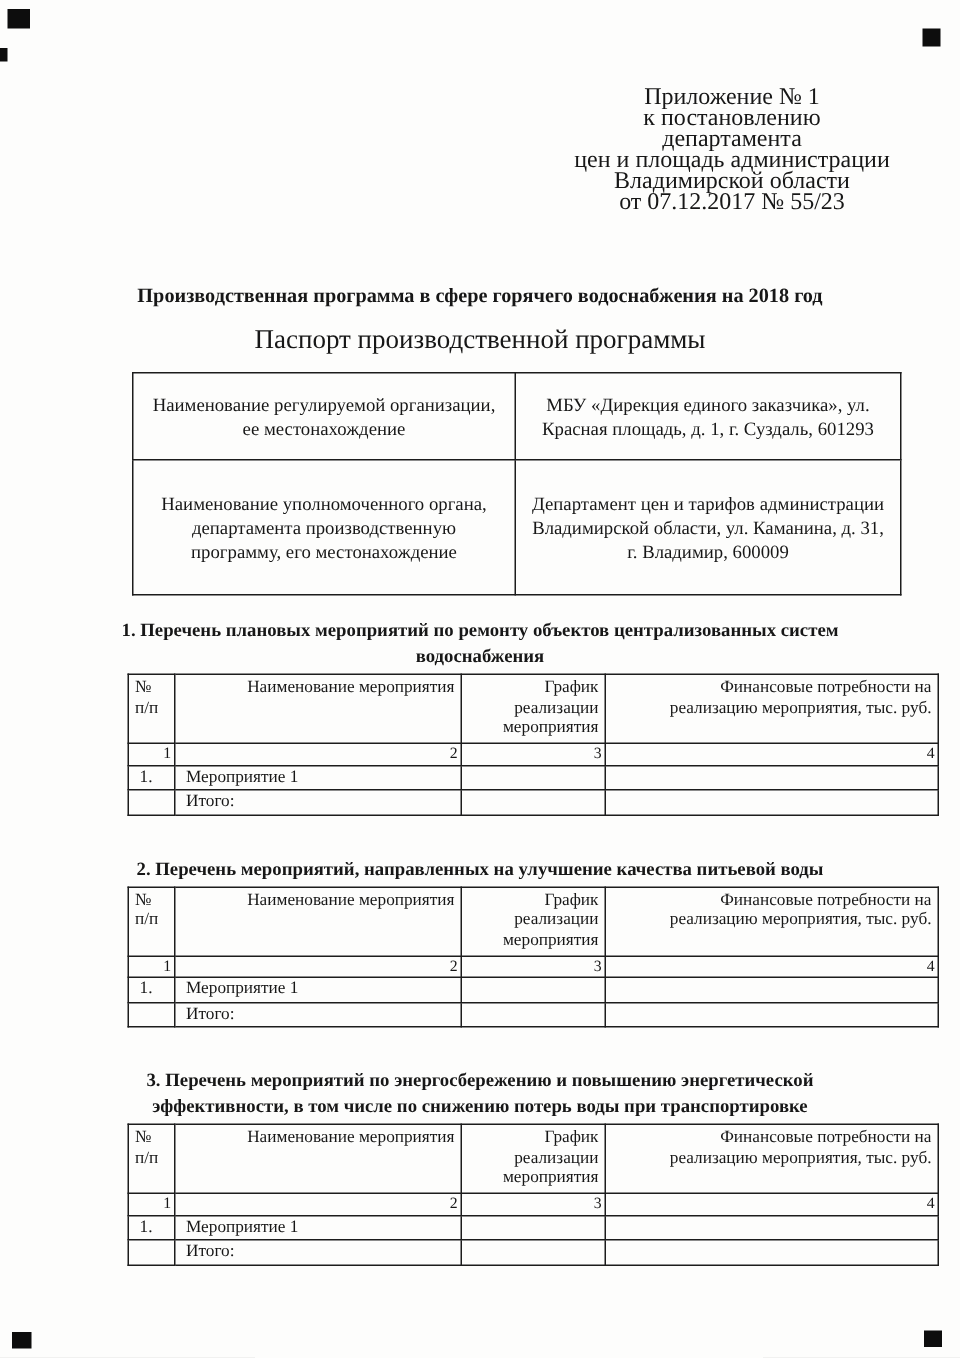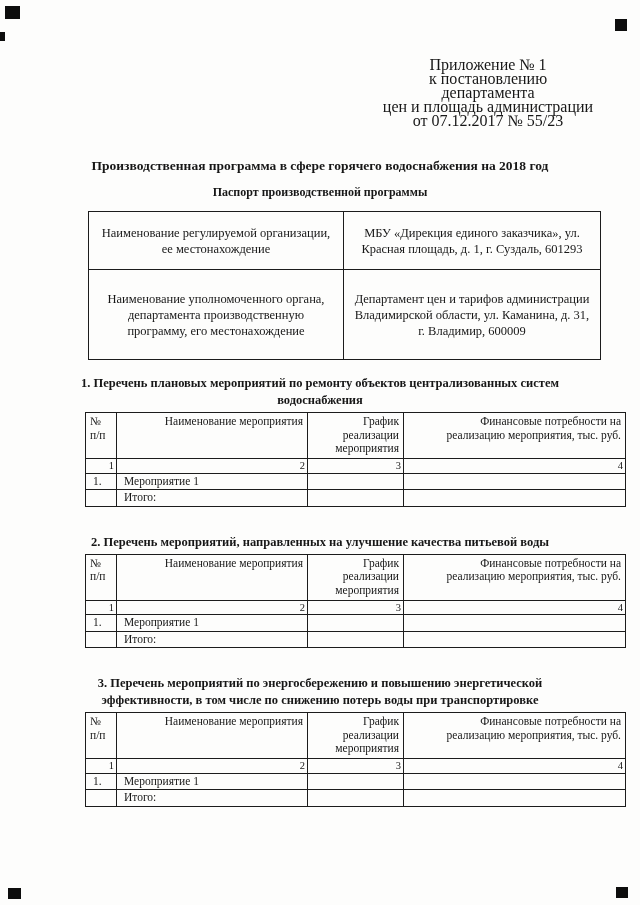--- a/index.html
+++ b/index.html
@@ -23,33 +23,33 @@
 
   .appendix {
     margin: 58px 46px 0 auto;
     width: 212px;
     text-align: center;
     font-size: 16px;
     line-height: 14px;
   }
 
   .doc-title {
-    margin: 29px auto 0;
+    margin: 46px auto 0;
     width: 560px;
     text-align: center;
     font-weight: bold;
     font-size: 13.5px;
     line-height: 17px;
   }
   .doc-subtitle {
     margin: 11px auto 0;
     width: 560px;
     text-align: center;
-    font-weight: bold;
-    font-size: 12px;
+    font-weight: normal;
+    font-size: 18px;
   }
 
   table { border-collapse: collapse; table-layout: fixed; }
   td { border: 1.5px solid #1c1c1c; vertical-align: middle; }
 
   table.passport {
     margin: 11px 0 0 88px;
     width: 513px;
     font-size: 12.5px;
     line-height: 16px;
@@ -98,20 +98,21 @@
   <div class="artifact tl"></div>
   <div class="artifact tr"></div>
   <div class="artifact le"></div>
   <div class="artifact bl"></div>
   <div class="artifact br"></div>
 
   <div class="appendix">
     <div>Приложение № 1</div>
     <div>к постановлению департамента</div>
     <div>цен и площадь администрации</div>
+    <div>Владимирской области</div>
     <div>от 07.12.2017 № 55/23</div>
   </div>
 
   <div class="doc-title">Производственная программа в сфере горячего водоснабжения на 2018 год</div>
   <div class="doc-subtitle">Паспорт производственной программы</div>
 
   <table class="passport">
     <tbody>
         <tr class="r1">
       <td style="width:255px">Наименование регулируемой организации, ее местонахождение</td>

